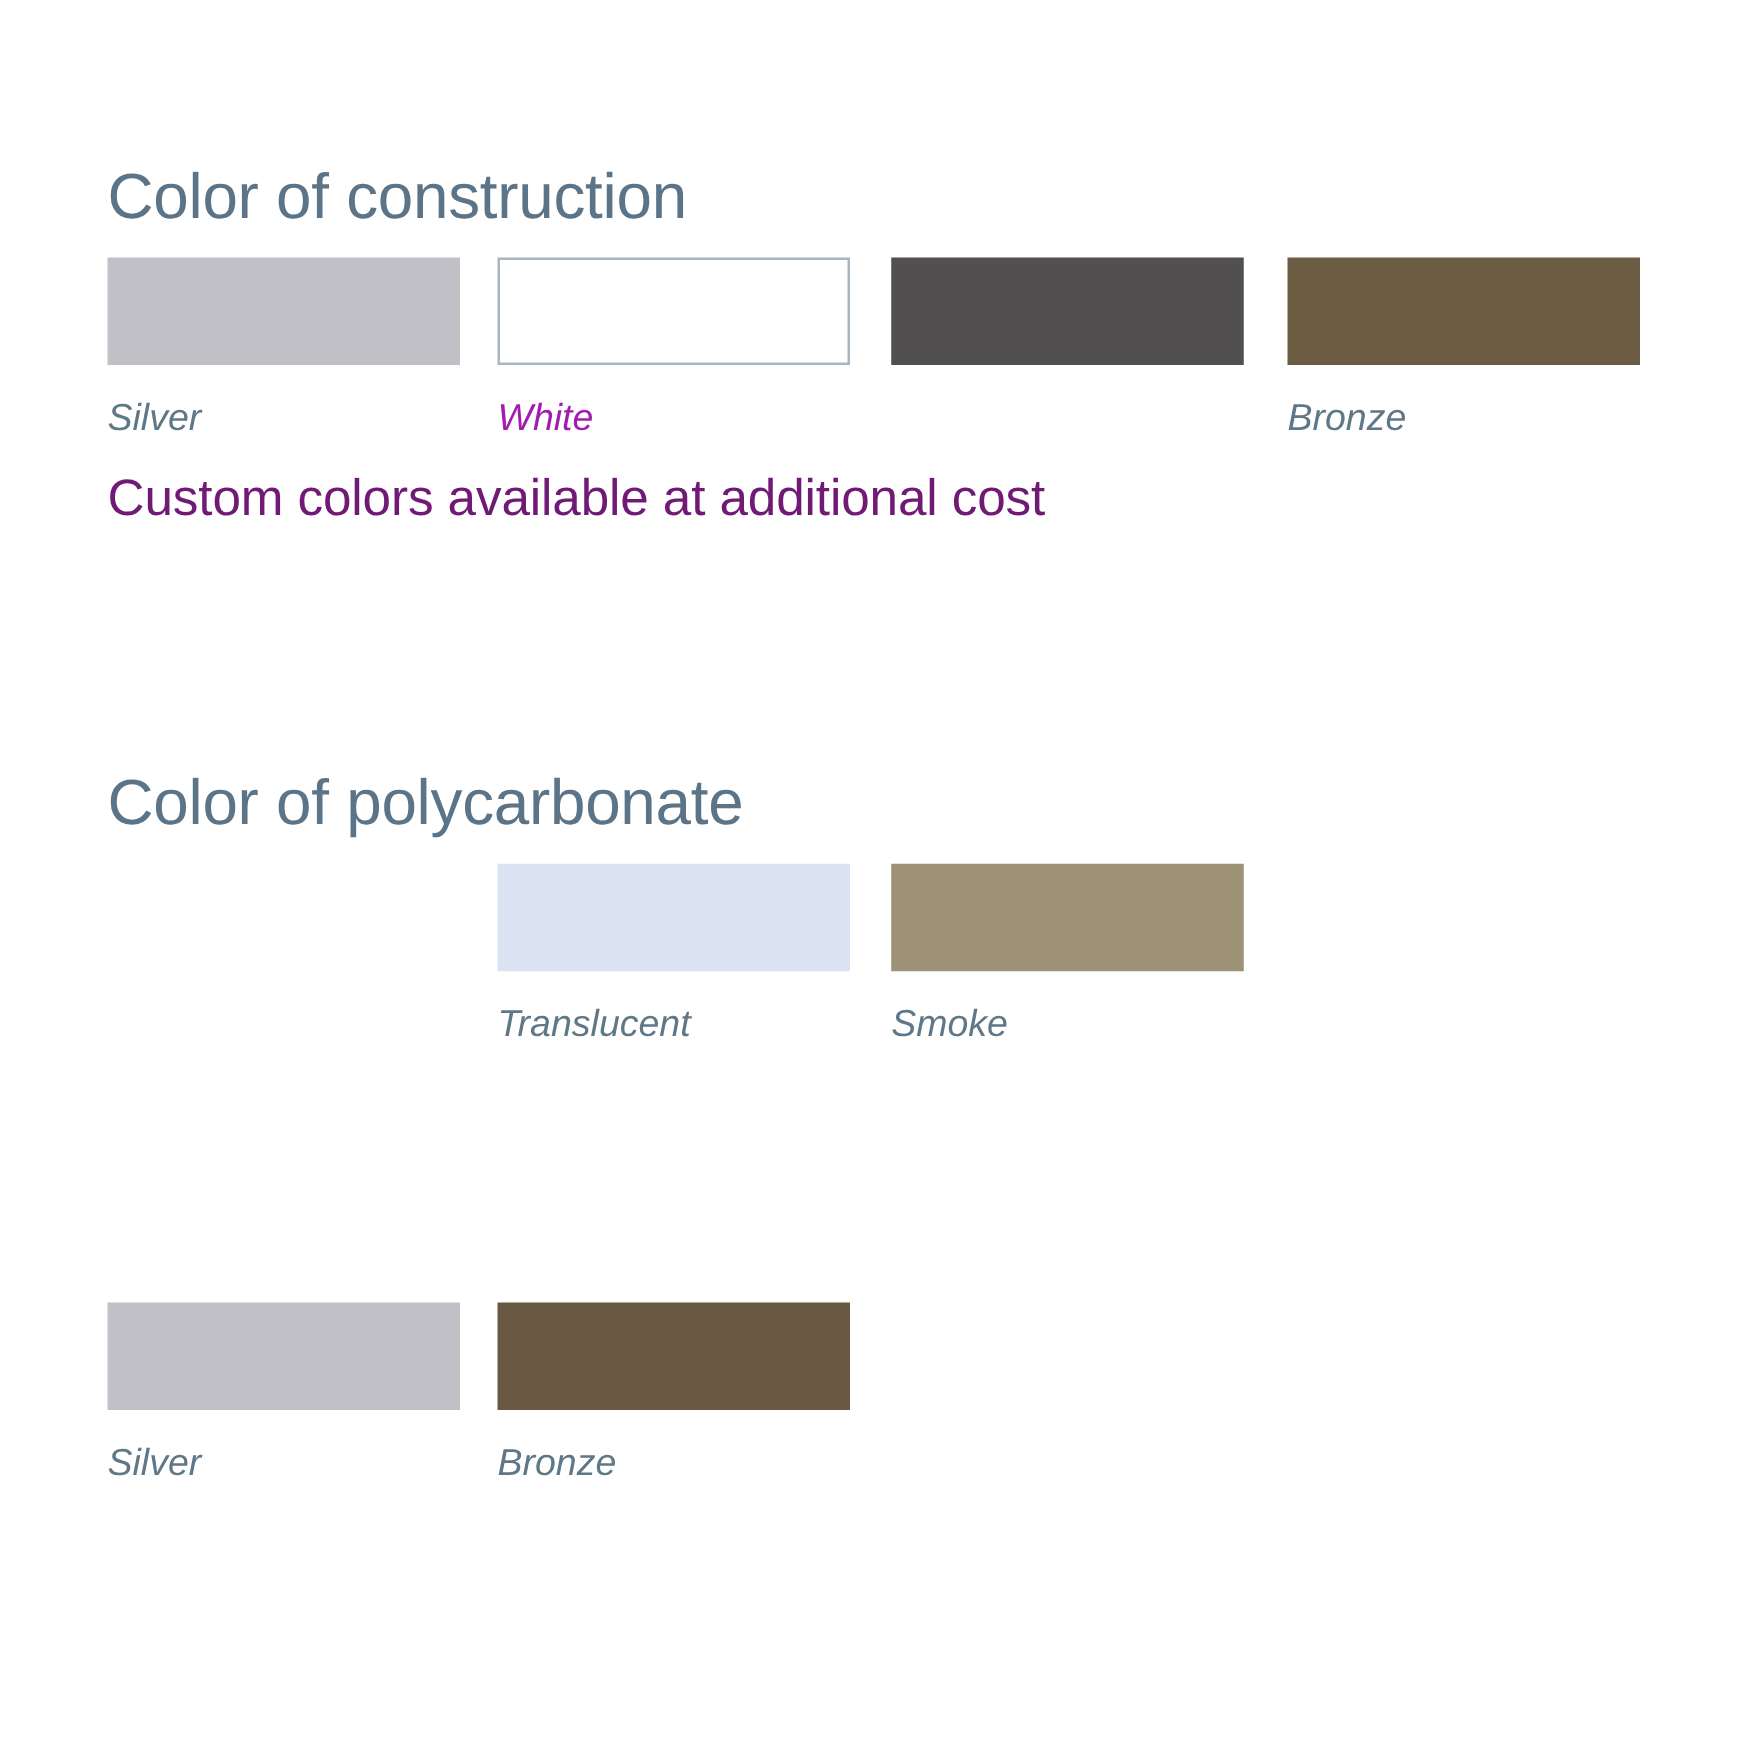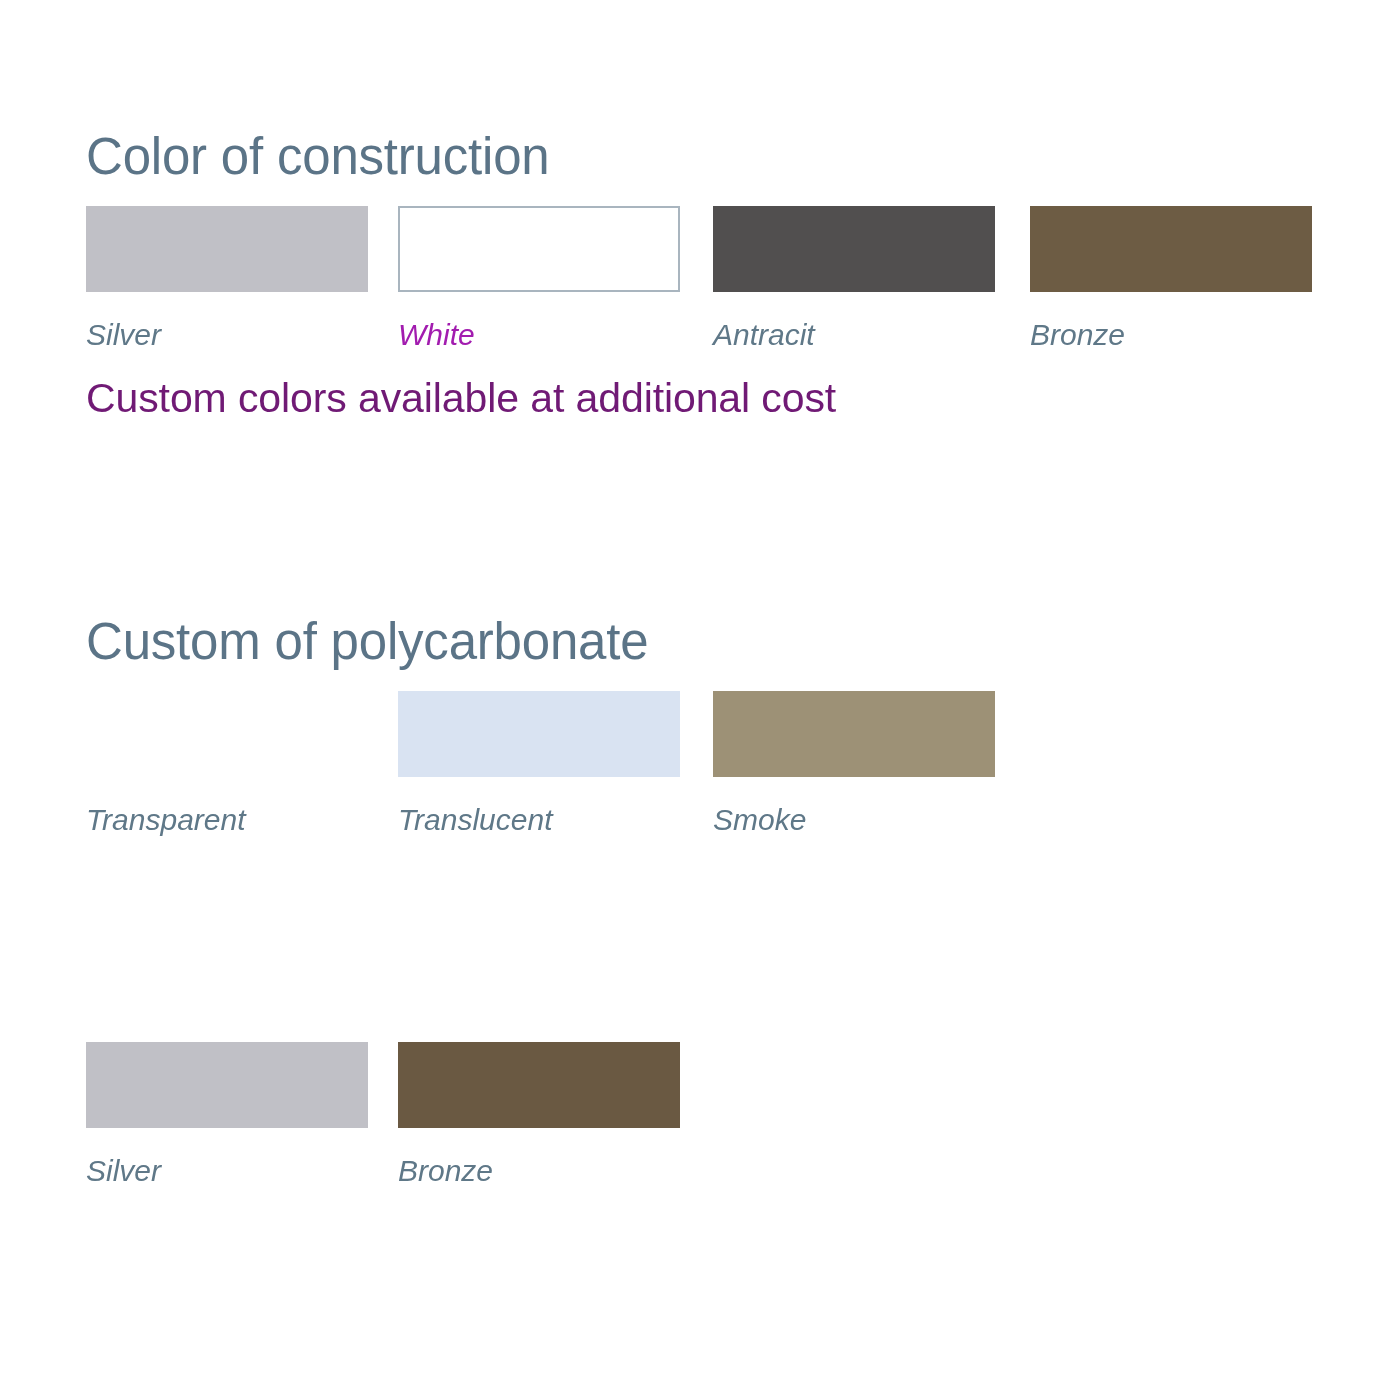--- a/index.html
+++ b/index.html
@@ -113,42 +113,37 @@
         <div class="swatch-label" style="color: rgb(95, 120, 136);">Silver</div>
       </div>
 
       <div class="swatch-item col-1">
         <span class="swatch-chip is-outlined" style="background-color: rgb(255, 255, 255); border-color: rgb(169, 181, 191);"></span>
         <div class="swatch-label" style="color: #a21caf;">White</div>
       </div>
 
       <div class="swatch-item col-2">
         <span class="swatch-chip" style="background-color: rgb(81, 79, 79);"></span>
-        <div class="swatch-label" style="color: rgb(95, 120, 136);">Antracit</div>
       </div>
 
       <div class="swatch-item col-3">
         <span class="swatch-chip" style="background-color: rgb(109, 92, 68);"></span>
         <div class="swatch-label" style="color: rgb(95, 120, 136);">Bronze</div>
       </div>
 
     </div>
 
     <div class="section-note" style="color: #701a75;">Custom colors available at additional cost</div>
   </section>
 
   <section class="section" id="section-polycarbonate">
-    <h2 class="section-title" style="color: rgb(91, 116, 135);">Custom of polycarbonate</h2>
+    <h2 class="section-title" style="color: rgb(91, 116, 135);">Color of polycarbonate</h2>
 
     <div class="swatch-row">
 
-      <div class="swatch-item col-0">
-        <span class="swatch-chip is-empty"></span>
-        <div class="swatch-label" style="color: rgb(95, 120, 136);">Transparent</div>
-      </div>
 
       <div class="swatch-item col-2">
         <span class="swatch-chip" style="background-color: rgb(157, 145, 118);"></span>
         <div class="swatch-label" style="color: rgb(95, 120, 136);">Smoke</div>
       </div>
 
       <div class="swatch-item col-1">
         <span class="swatch-chip" style="background-color: rgb(217, 227, 242);"></span>
         <div class="swatch-label" style="color: rgb(95, 120, 136);">Translucent</div>
       </div>

